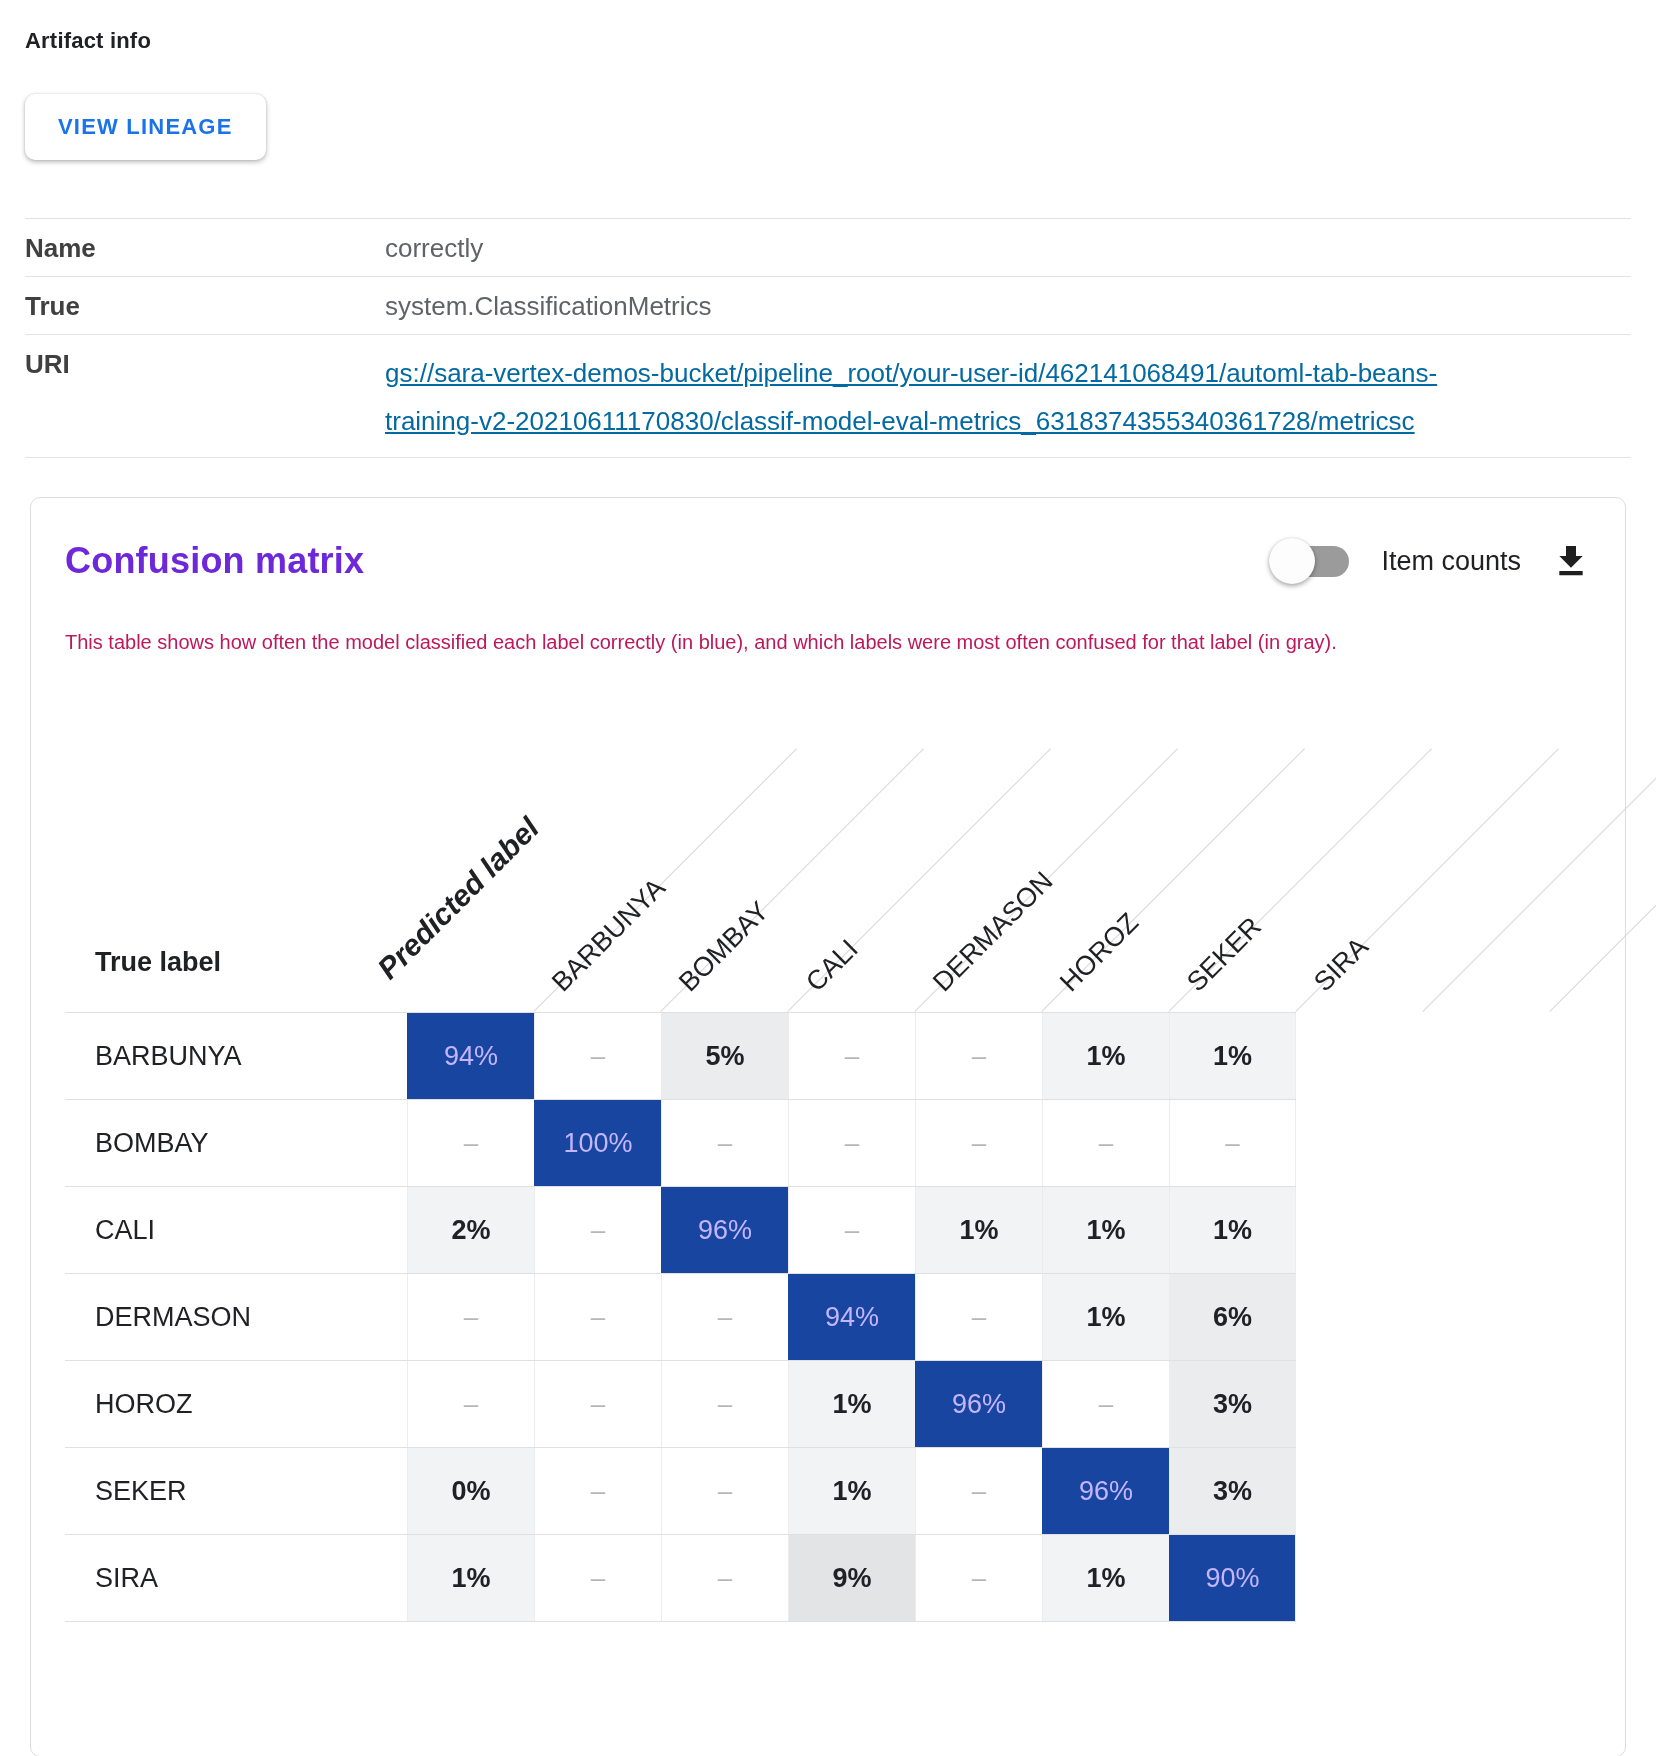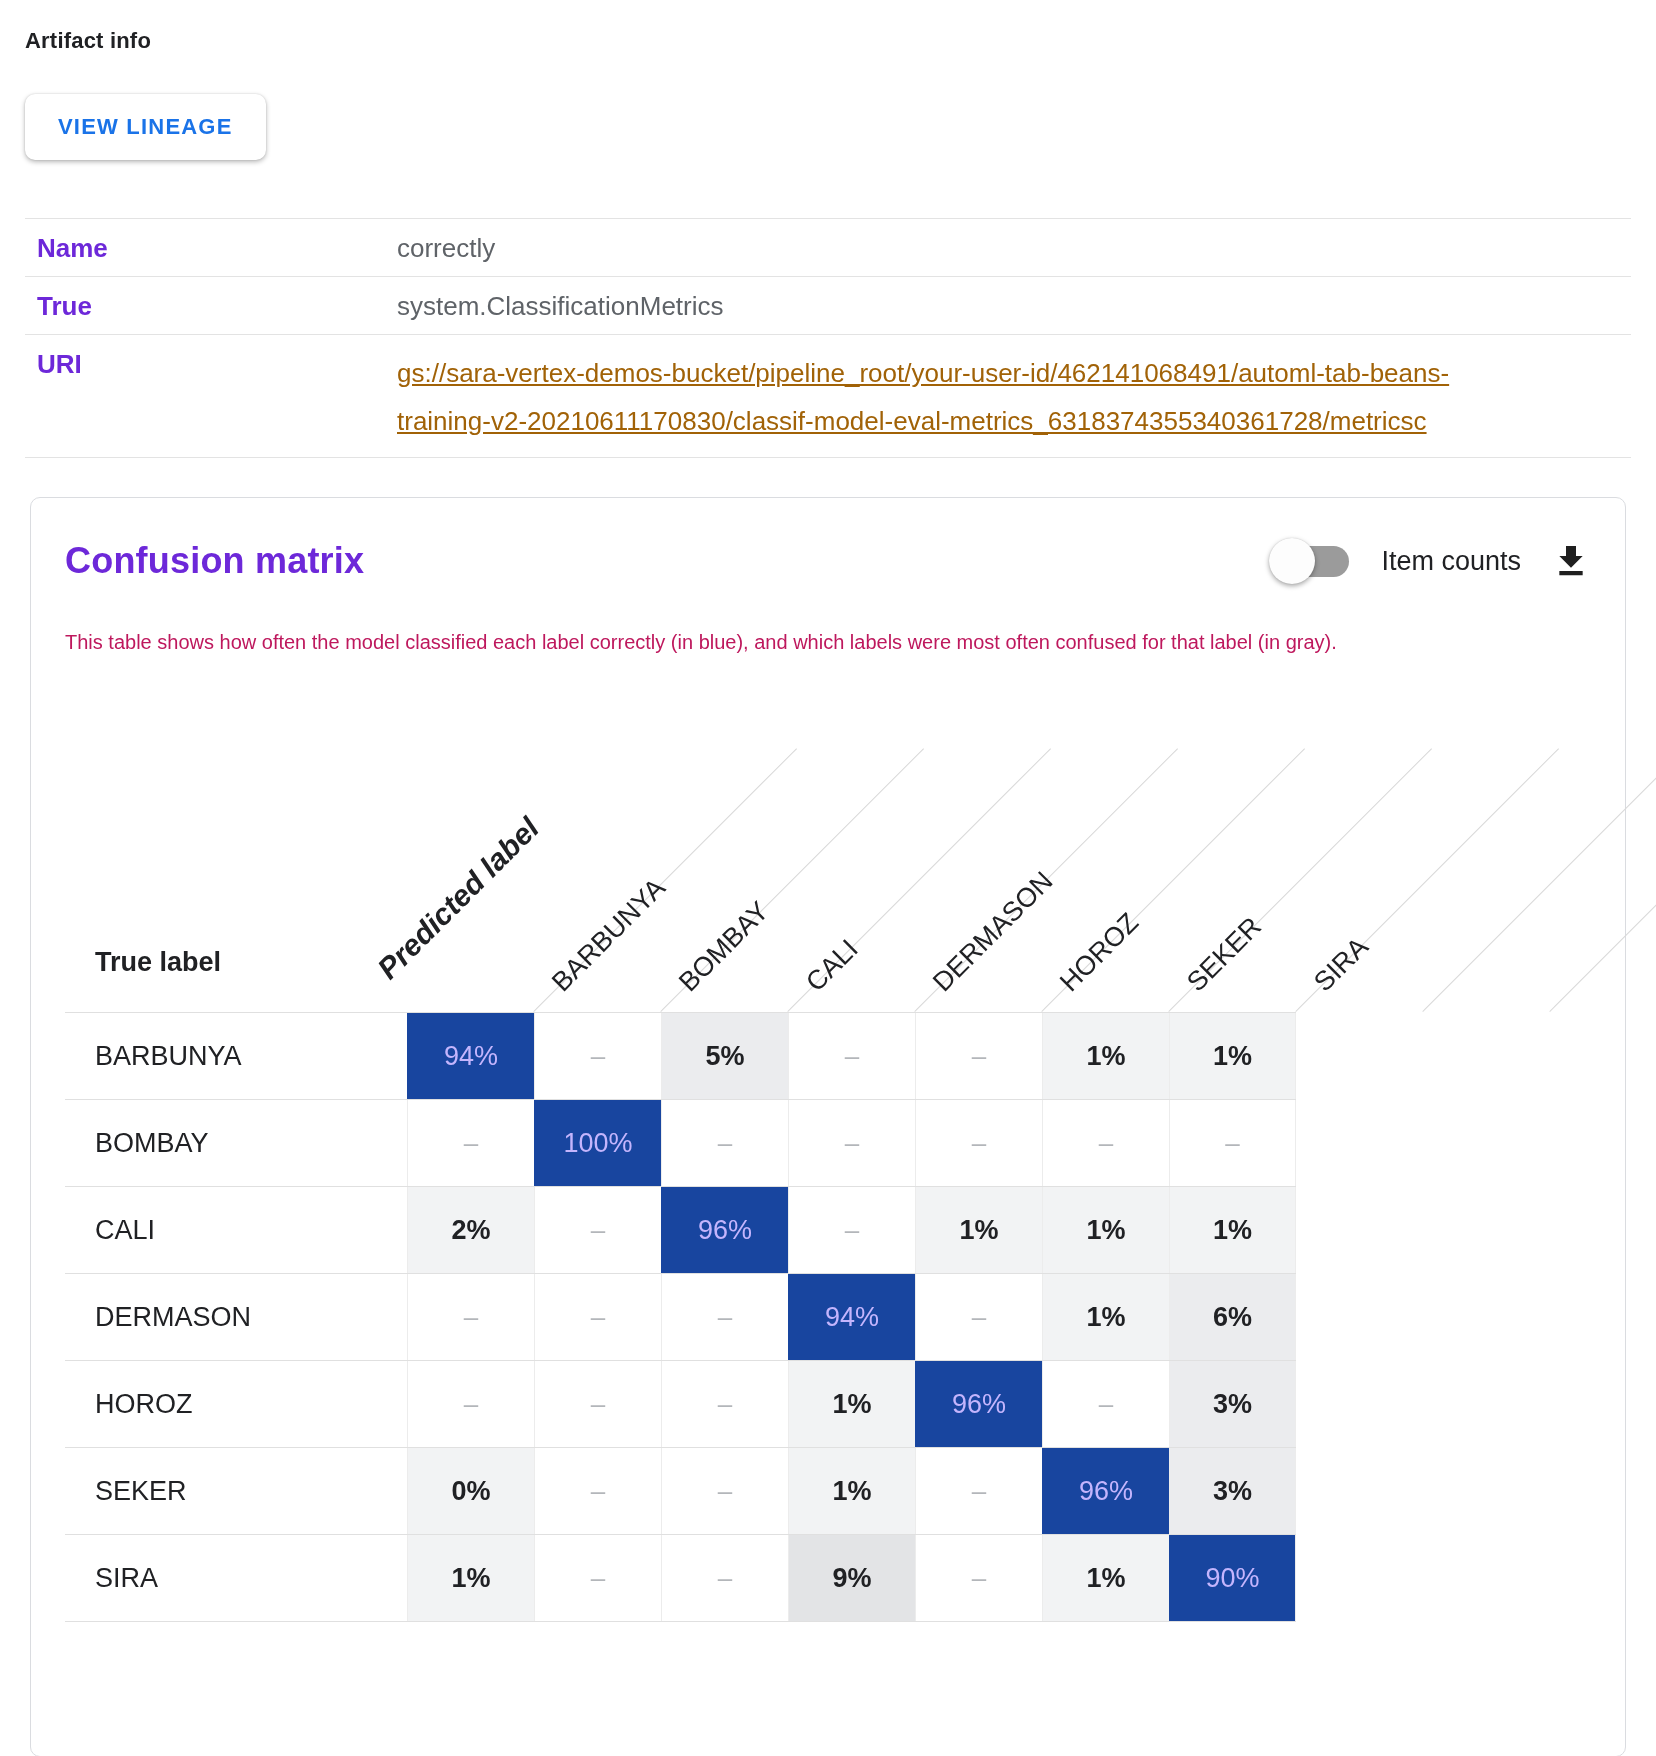--- a/index.html
+++ b/index.html
@@ -12,23 +12,23 @@
   .lineage-btn {
     margin:40px 0 0 25px; height:66px; padding:0 33px;
     background:#fff; border:none; border-radius:10px; cursor:pointer;
     color:#1a73e8; font-family:inherit; font-size:22px; font-weight:600; letter-spacing:1.2px;
     box-shadow:0 2px 5px rgba(0,0,0,.28), 0 0 2px rgba(0,0,0,.14);
   }
 
   .info-table { margin:58px 25px 0 25px; }
   .info-row { display:flex; border-top:1px solid #e3e3e3; padding:12px 0; min-height:53px; align-items:flex-start; }
   .info-row:last-child { border-bottom:1px solid #e3e3e3; }
-  .info-label { width:360px; flex:0 0 360px; font-weight:700; font-size:26px; color:#6d28d9; padding-top:2px;margin-left:12px; }
+  .info-label { width:360px; flex:0 0 360px; font-weight:700; font-size:26px; color:#404040; padding-top:2px; }
   .info-value { font-size:26px; color:#5f6368; padding-top:2px; }
-  .uri-link { color:#a16207; text-decoration:underline; display:inline-block; max-width:1090px; line-height:48px; overflow-wrap:break-word; word-break:break-word; }
+  .uri-link { color:#0369a1; text-decoration:underline; display:inline-block; max-width:1090px; line-height:48px; overflow-wrap:break-word; word-break:break-word; }
 
   .card { position:relative; margin:39px 30px 0 30px; height:1260px;
           border:1px solid #dadce0; border-radius:10px; padding:34px 34px 0 34px; background:#fff; }
 
   .card-head { display:flex; justify-content:space-between; align-items:center; height:58px; }
   .card-title { font-size:36px; font-weight:700; color:#6d28d9; letter-spacing:.2px; }
   .head-controls { display:flex; align-items:center; gap:30px;justify-content:space-between; }
 
   .toggle { position:relative; width:82px; height:48px; cursor:pointer; flex:0 0 82px; }
   .toggle-track { position:absolute; left:8px; top:9px; width:72px; height:31px; border-radius:16px; background:#9b9b9b; }

